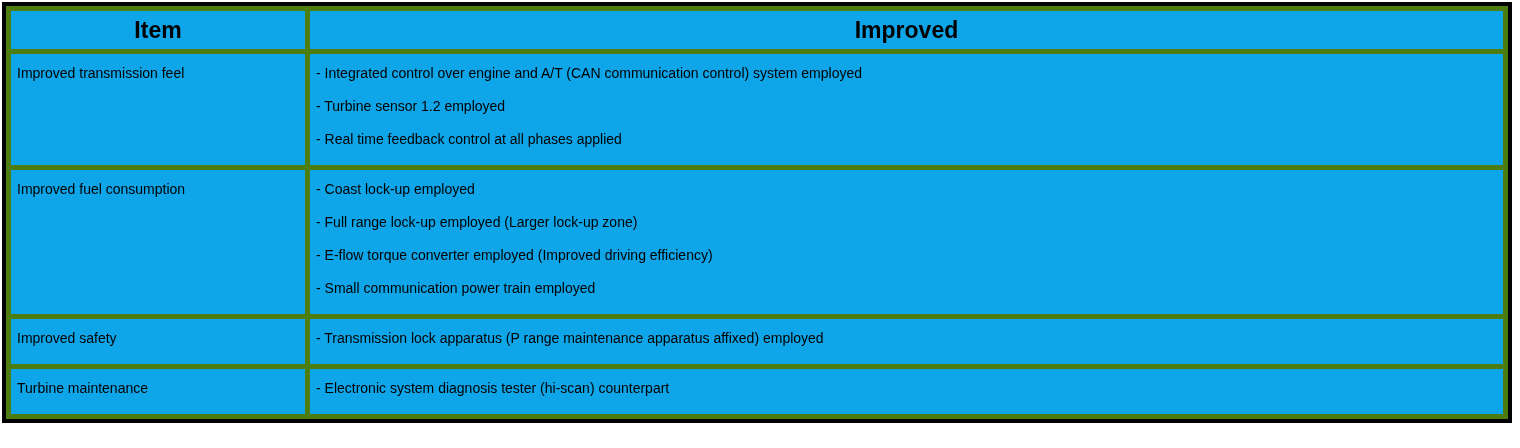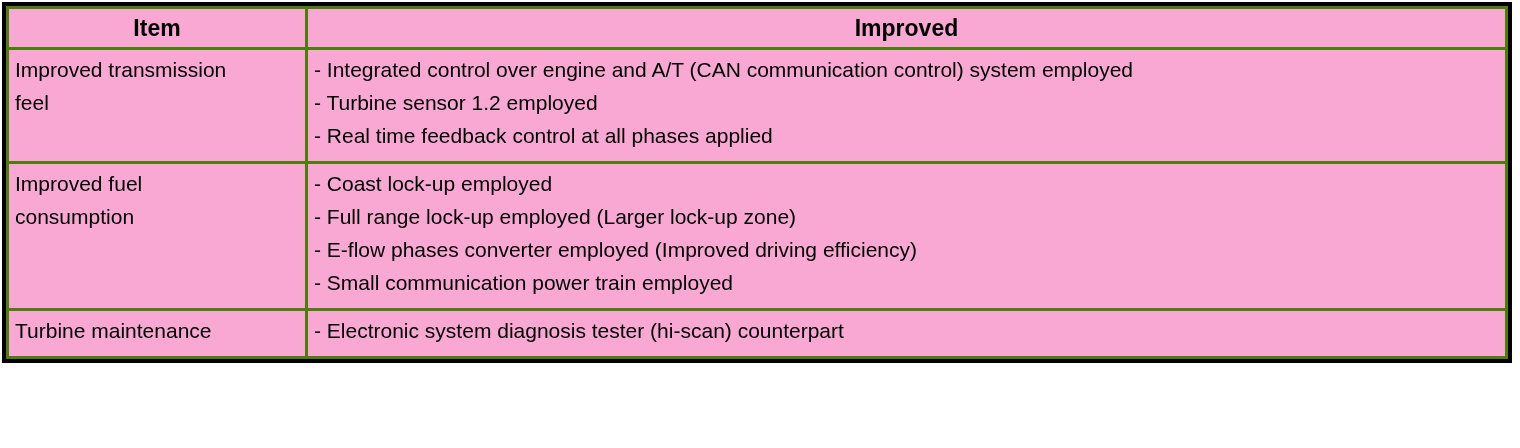--- a/index.html
+++ b/index.html
@@ -22,35 +22,35 @@
   }
   table.spec-table {
     border-collapse: collapse;
     table-layout: fixed;
     width: 100%;
     background: #ffffff;
   }
   table.spec-table col.col-item { width: 299px; }
   table.spec-table th,
   table.spec-table td {
-    border: 3px solid #4d7c0f;
+    border: 5px solid #4d7c0f;
     vertical-align: top;
-    background: #f9a8d4;
+    background: #0ea5e9;
   }
   table.spec-table th {
     height: 38px;
     vertical-align: middle;
     text-align: center;
     font-weight: bold;
     font-size: 23px;
     padding: 0;
   }
   table.spec-table td {
     padding: 3px 8px 9px 6px;
-    font-size: 21px;
+    font-size: 14px;
     line-height: 33px;
   }
   .item-text {
     max-width: 240px;
     line-height: 33px;
   }
   td.contents-cell { padding-left: 9px; margin-left: 6px; }
   .content-line {
     white-space: nowrap;
     line-height: 33px;
@@ -82,22 +82,30 @@
           <div class="content-line">- Real time feedback control at all phases applied</div>
         </td>
       </tr>
       <tr>
         <td>
           <div class="item-text">Improved fuel consumption</div>
         </td>
         <td class="contents-cell">
           <div class="content-line">- Coast lock-up employed</div>
           <div class="content-line">- Full range lock-up employed (Larger lock-up zone)</div>
-          <div class="content-line">- E-flow phases converter employed (Improved driving efficiency)</div>
+          <div class="content-line">- E-flow torque converter employed (Improved driving efficiency)</div>
           <div class="content-line">- Small communication power train employed</div>
+        </td>
+      </tr>
+      <tr>
+        <td>
+          <div class="item-text">Improved safety</div>
+        </td>
+        <td class="contents-cell">
+          <div class="content-line">- Transmission lock apparatus (P range maintenance apparatus affixed) employed</div>
         </td>
       </tr>
       <tr>
         <td>
           <div class="item-text">Turbine maintenance</div>
         </td>
         <td class="contents-cell">
           <div class="content-line">- Electronic system diagnosis tester (hi-scan) counterpart</div>
         </td>
       </tr>

